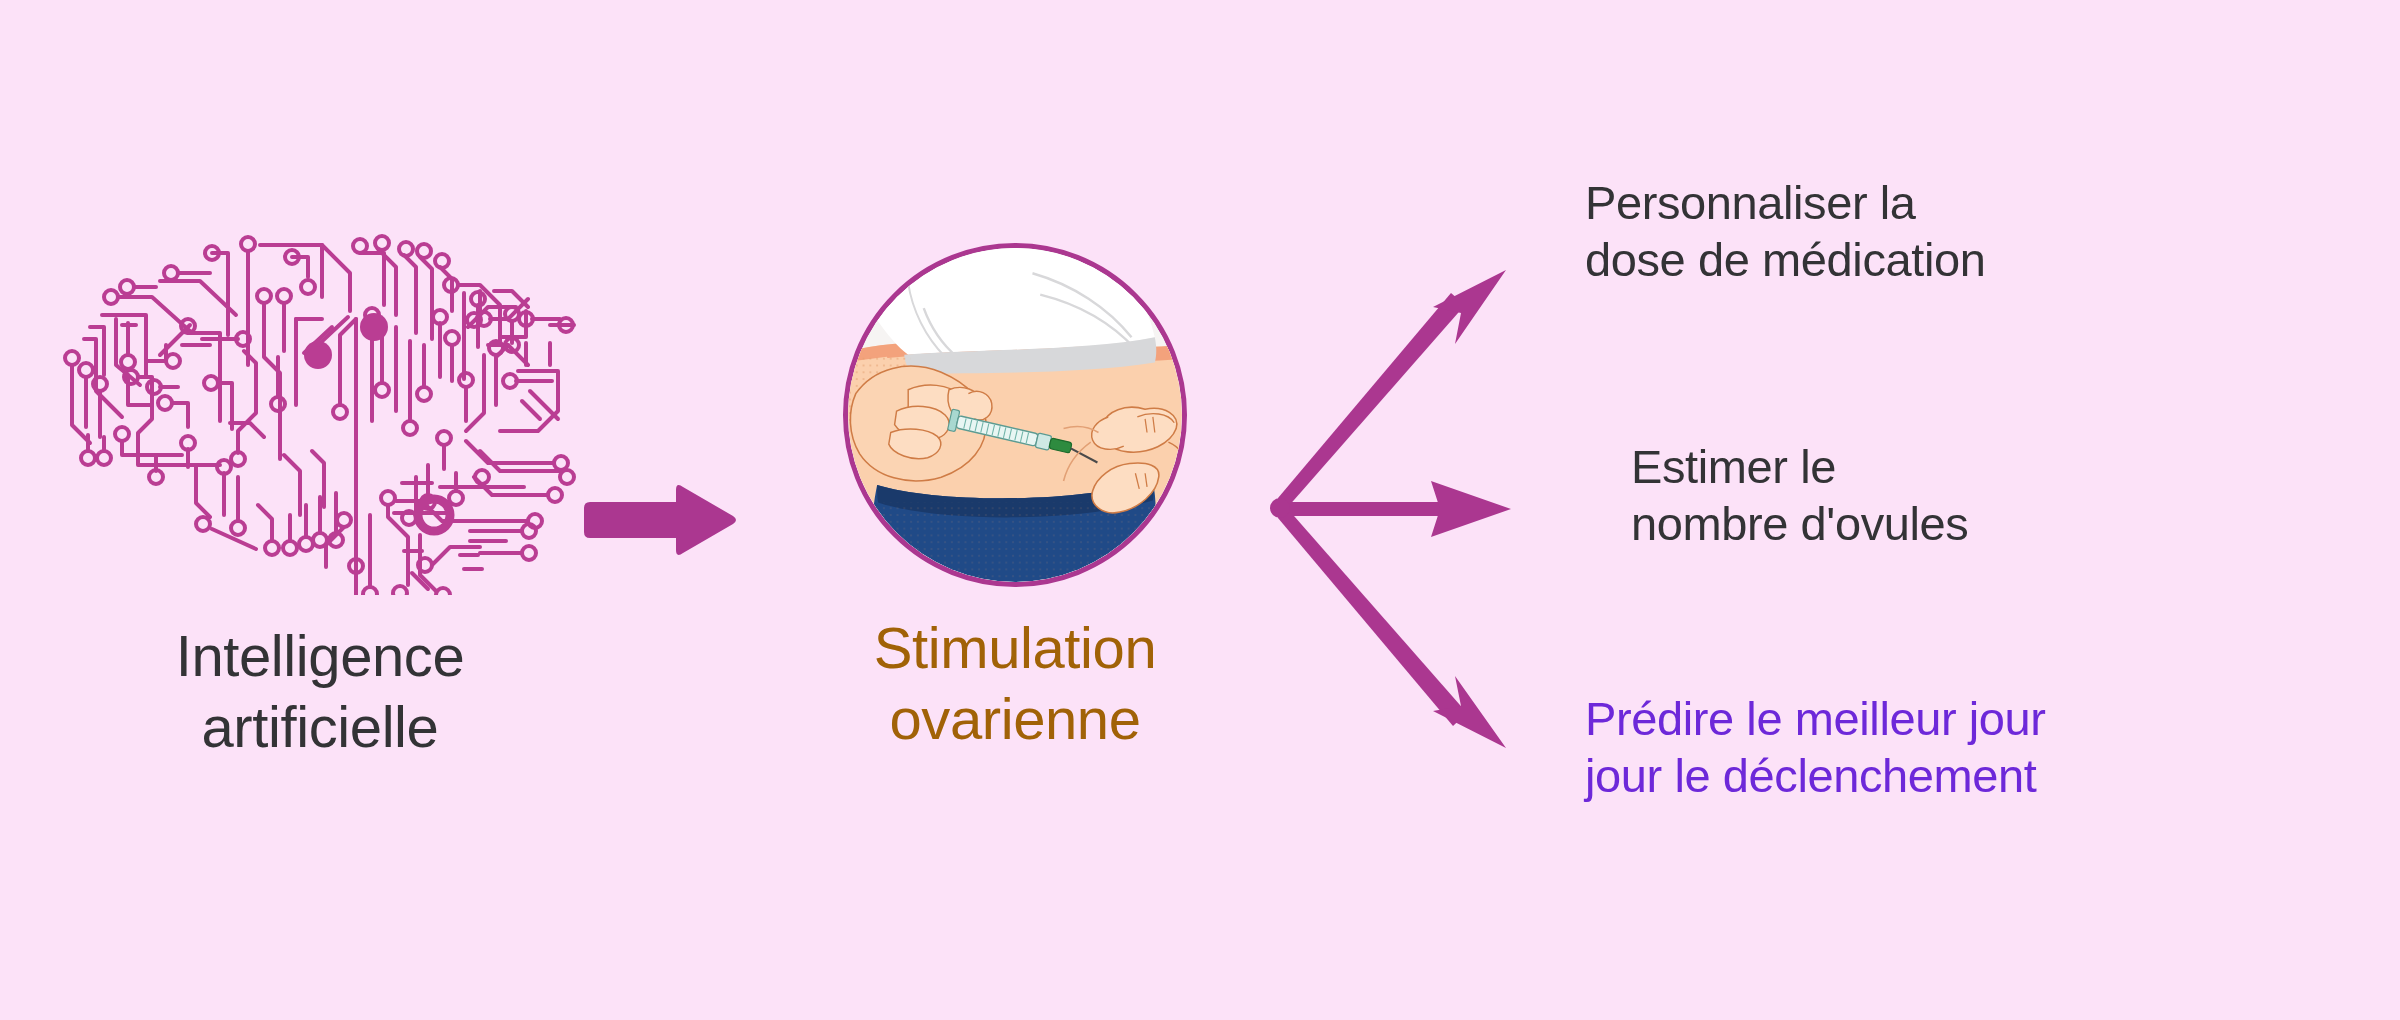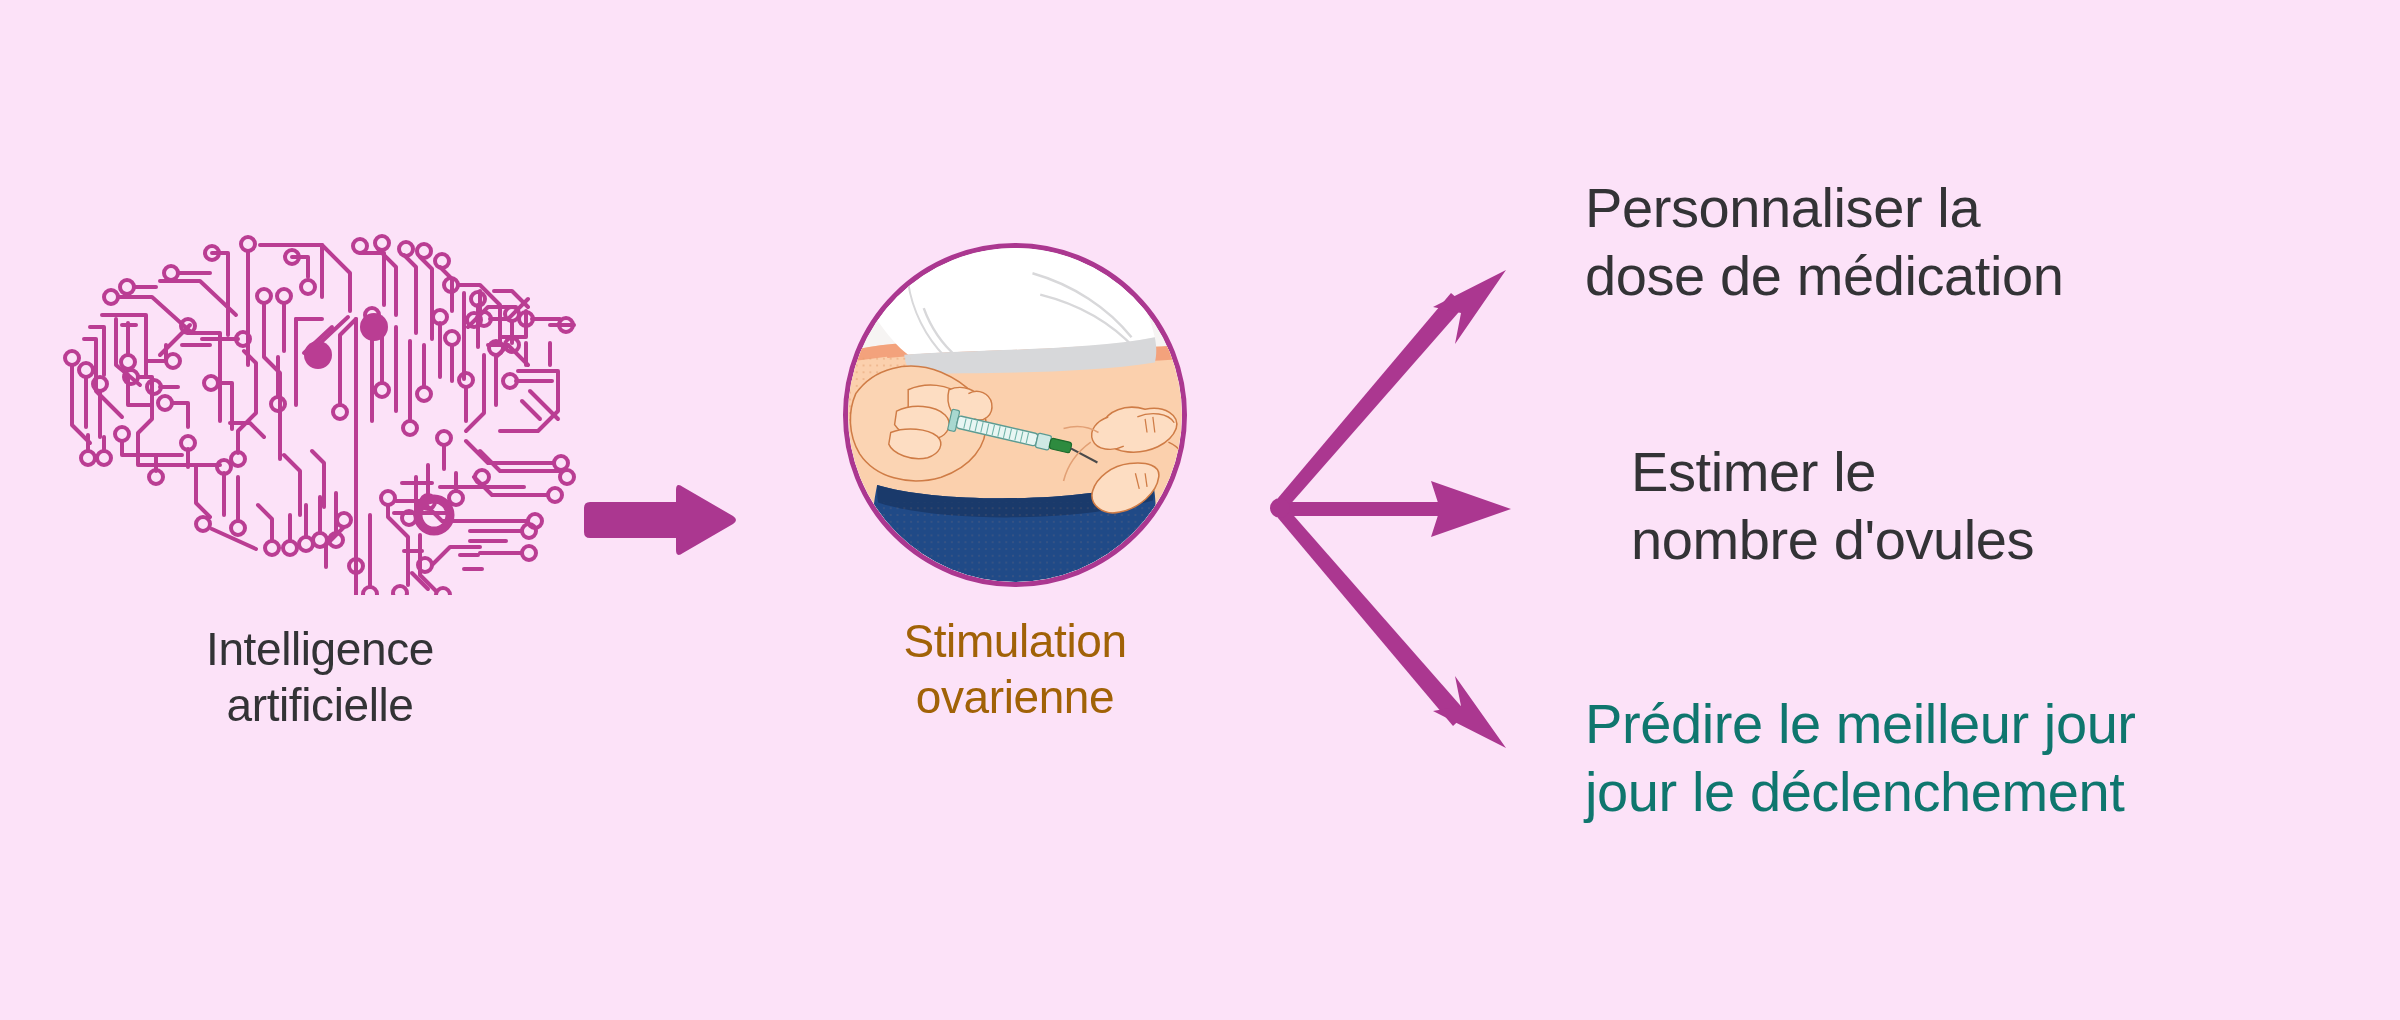--- a/index.html
+++ b/index.html
@@ -55,21 +55,21 @@
     overflow: hidden;
     background: #f5f5f3;
     box-sizing: border-box;
   }
   .injection-circle svg { display: block; width: 100%; height: 100%; }
 
   
   .caption {
     margin-top: 26px;
     text-align: center;
-    font-size: 46px;
+    font-size: 58px;
     line-height: 1.22;
     color: #333336;
     font-family: "Liberation Sans", sans-serif;
     letter-spacing: -0.4px;
   }
   .caption .line { display: block; white-space: nowrap; }
 
   
   .arrow-single {
     position: absolute;
@@ -94,21 +94,21 @@
   .outcomes {
     position: absolute;
     left: 1585px;
     top: 150px;
     width: 790px;
     height: 740px;
   }
   .outcome {
     position: absolute;
     left: 0;
-    font-size: 56px;
+    font-size: 47px;
     line-height: 1.22;
     color: #333336;
     font-family: "Liberation Sans", sans-serif;
     letter-spacing: -0.4px;
   }
   .outcome .line { display: block; white-space: nowrap; }
   .outcome-0 { top: 24px; }
   .outcome-1 { top: 288px; margin-left: 46px; }
   .outcome-2 { top: 540px; }
 </style>
@@ -449,20 +449,20 @@
     <div class="outcome outcome-0" style="color: rgb(51, 51, 54);">
       <span class="line">Personnaliser la</span>
       <span class="line">dose de médication</span>
     </div>
 
     <div class="outcome outcome-1" style="color: rgb(51, 51, 54);">
       <span class="line">Estimer le</span>
       <span class="line">nombre d'ovules</span>
     </div>
 
-    <div class="outcome outcome-2" style="color: #0f766e;">
+    <div class="outcome outcome-2" style="color: #6d28d9;">
       <span class="line">Prédire le meilleur jour</span>
       <span class="line">jour le déclenchement</span>
     </div>
 
   </div>
 
 </div>
 
 </body></html>

